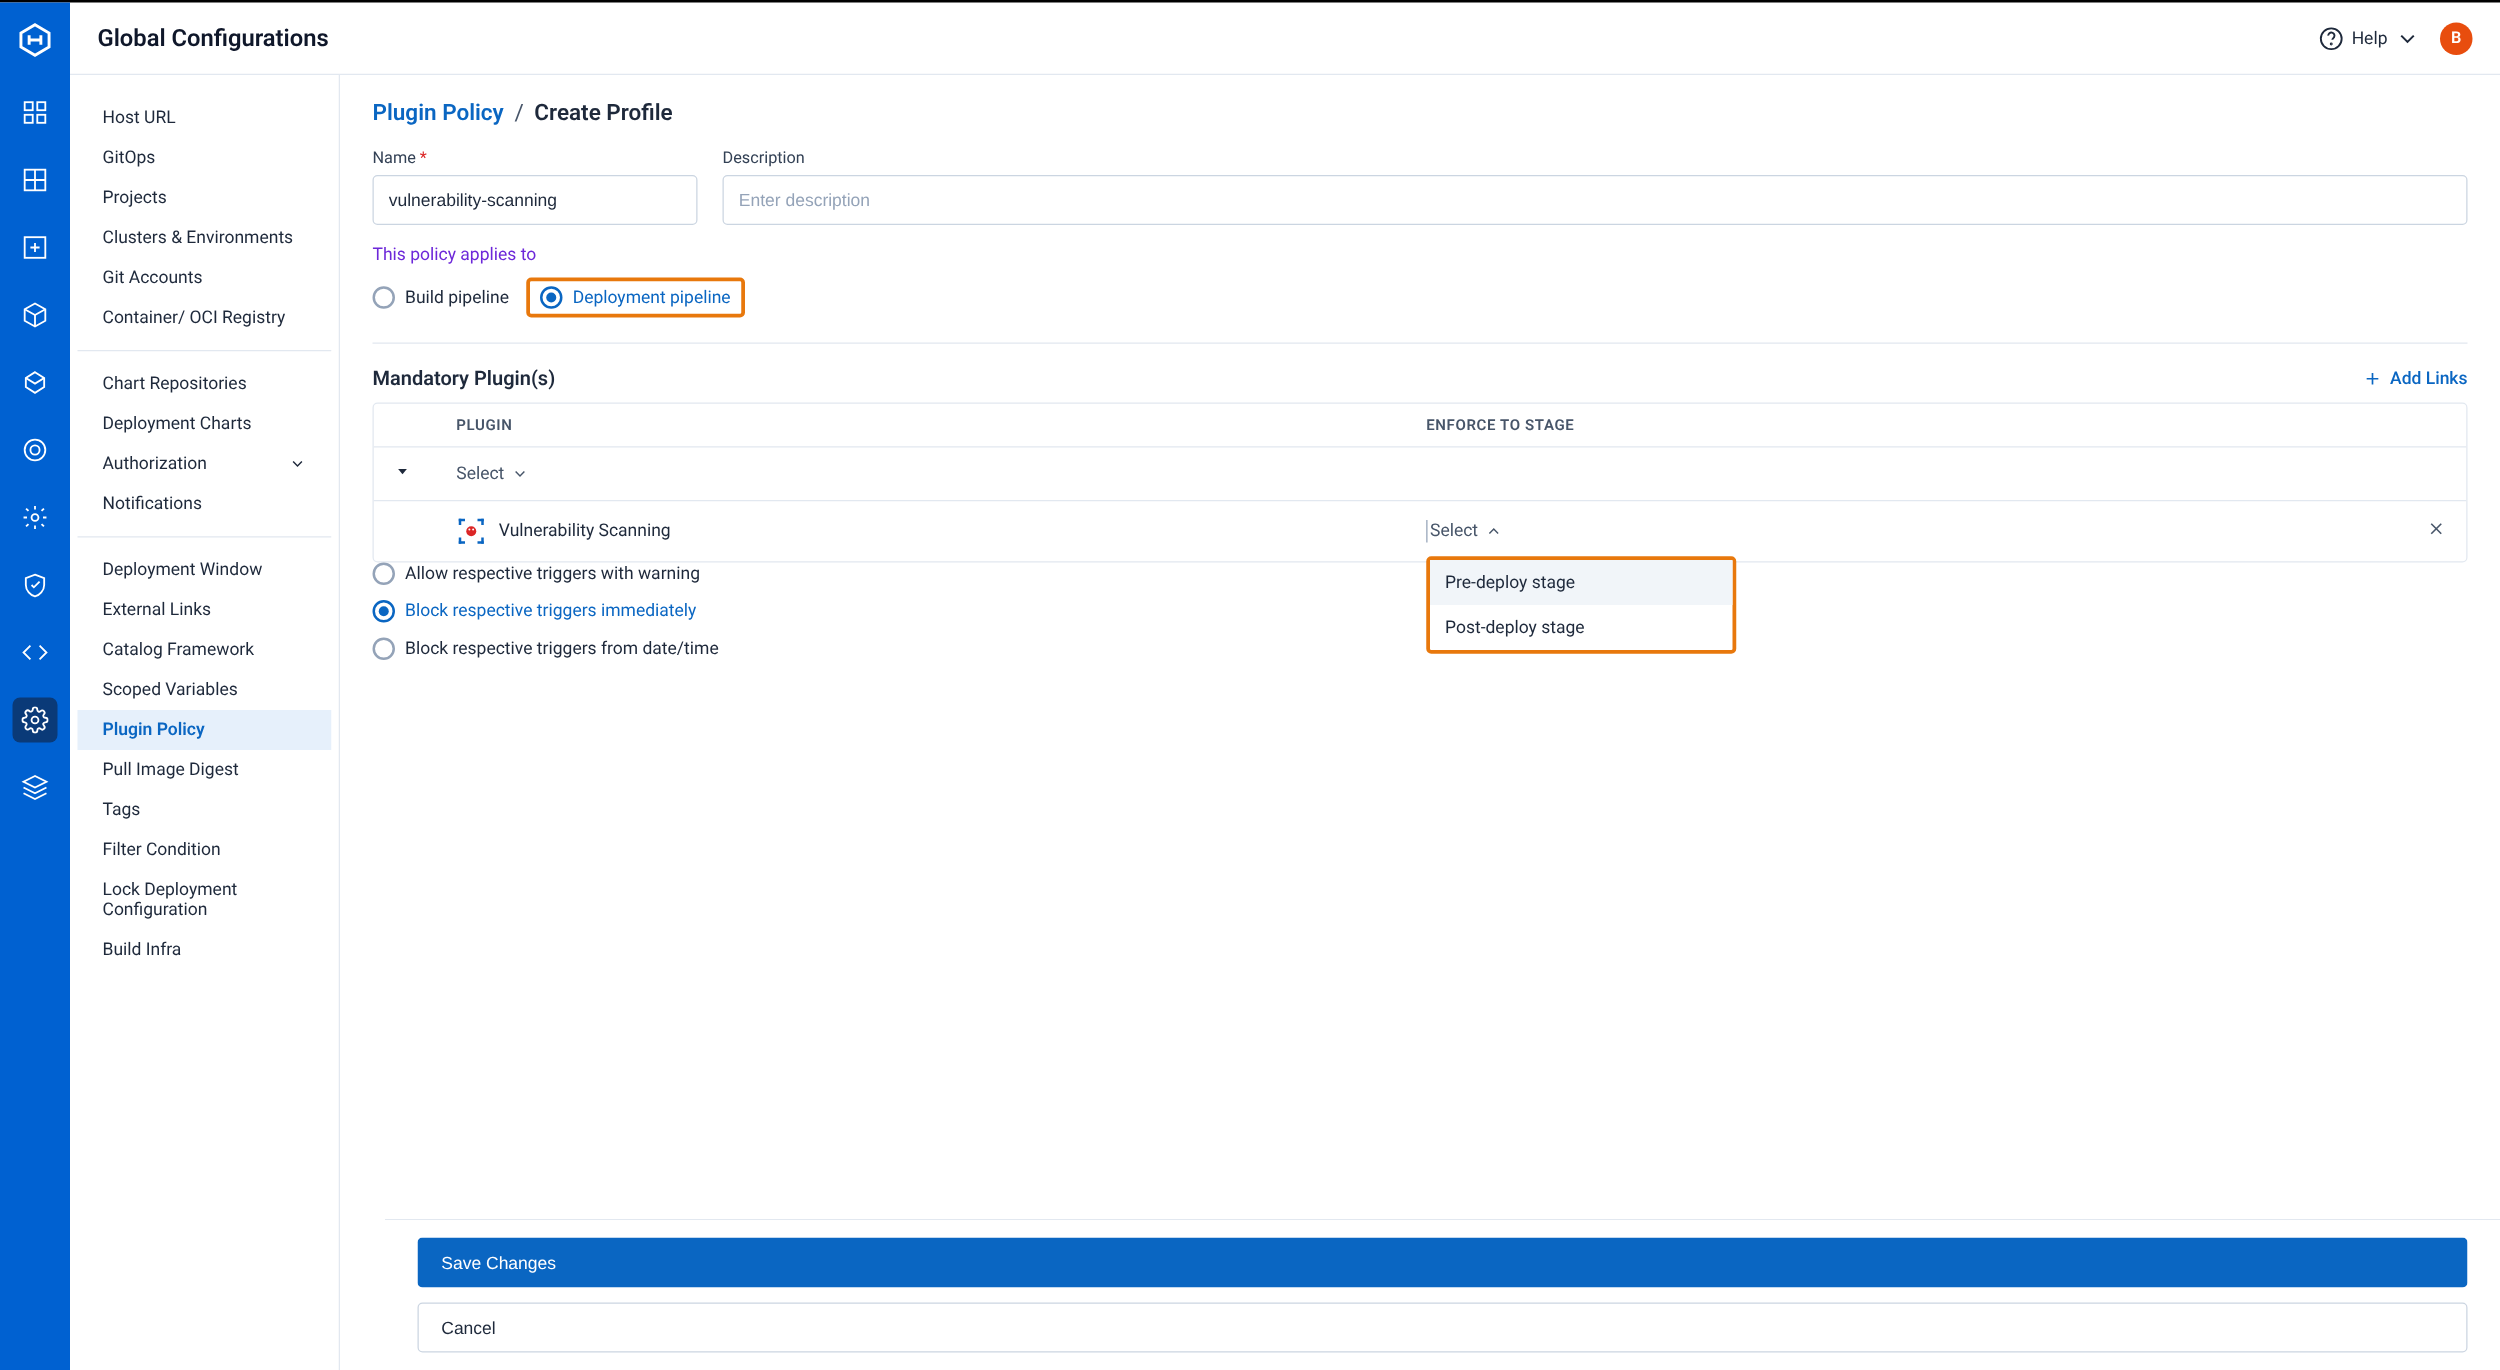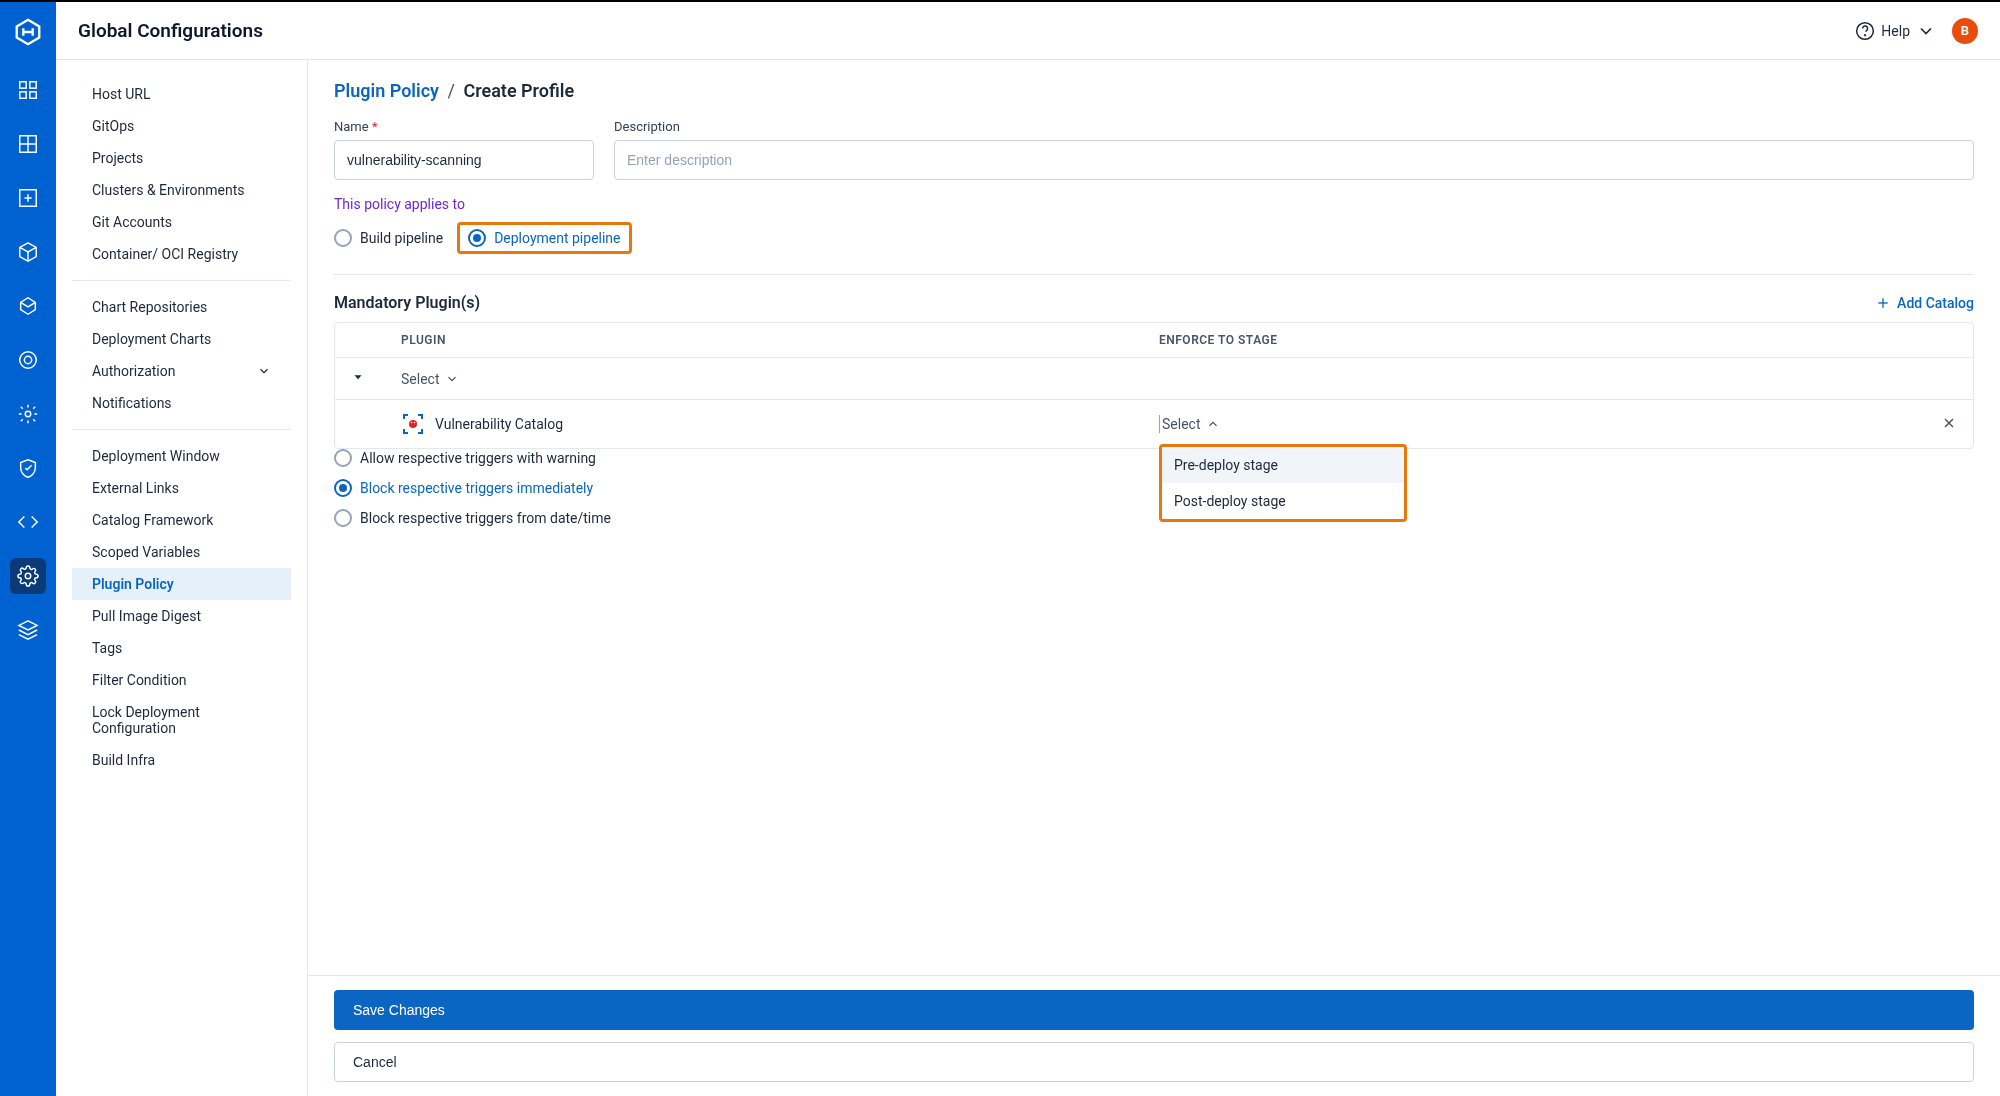--- a/index.html
+++ b/index.html
@@ -78,23 +78,23 @@
     display:flex; align-items:center; justify-content:center;
     font-size:13px; font-weight:600;
   }
 
   .body {
     flex:1; display:flex; min-height:0;
   }
 
   
   .sidebar {
-    width: 252px;
+    width: 216px;
     border-right: 1px solid #e2e8f0;
-    padding: 14px 16px;
+    padding: 14px 6px;
     overflow-y:auto;
     flex-shrink:0;
   }
   .sidebar-group {
     padding: 4px 0;
   }
   .sidebar-group + .sidebar-group {
     border-top: 1px solid #e2e8f0;
     margin-top: 6px;
     padding-top: 10px;
@@ -472,21 +472,21 @@
 
         <div class="divider"></div>
 
         <div class="section-head">
           <div class="section-title">Mandatory Plugin(s)</div>
           <div class="add-plugin">
             <svg viewBox="0 0 24 24" width="16" height="16" stroke="currentColor" stroke-width="2" fill="none">
                 <line x1="12" y1="5" x2="12" y2="19"></line>
                 <line x1="5" y1="12" x2="19" y2="12"></line>
               </svg>
-            <span>Add Catalog</span>
+            <span>Add Links</span>
           </div>
         </div>
 
         <div class="plugin-table">
           <div class="plugin-table-header">
             <div></div>
             <div>PLUGIN</div>
             <div>ENFORCE TO STAGE</div>
             <div></div>
           </div>
@@ -515,21 +515,21 @@
                     <rect x="20" y="2" width="2" height="5" fill="#0a66c2"></rect>
                     <rect x="2" y="20" width="5" height="2" fill="#0a66c2"></rect>
                     <rect x="2" y="17" width="2" height="5" fill="#0a66c2"></rect>
                     <rect x="17" y="20" width="5" height="2" fill="#0a66c2"></rect>
                     <rect x="20" y="17" width="2" height="5" fill="#0a66c2"></rect>
                     <circle cx="12" cy="12" r="4" fill="#dc2626"></circle>
                     <circle cx="10.5" cy="10.5" r="0.8" fill="#fff"></circle>
                     <circle cx="13.5" cy="10.5" r="0.8" fill="#fff"></circle>
                   </svg>
               </span>
-              <span>Vulnerability Catalog</span>
+              <span>Vulnerability Scanning</span>
             </div>
             <div class="plugin-select">
               <span style="border-left:1px solid #94a3b8; height:18px; margin-right:-4px;"></span>
               <span>Select</span>
               <svg viewBox="0 0 24 24" fill="none" stroke="currentColor" stroke-width="2">
                   <polyline points="6 15 12 9 18 15"></polyline>
                 </svg>
             </div>
             <div class="remove-btn">
               <svg viewBox="0 0 24 24" fill="none" stroke="currentColor" stroke-width="2">

